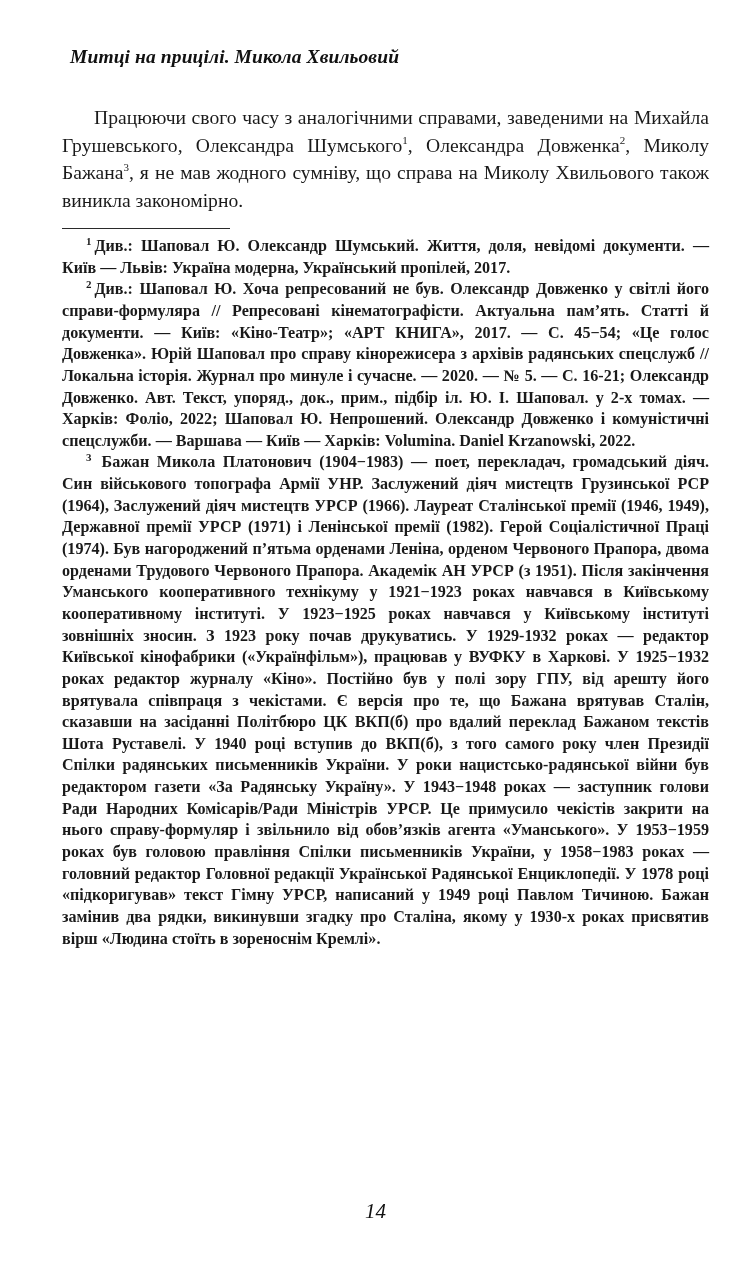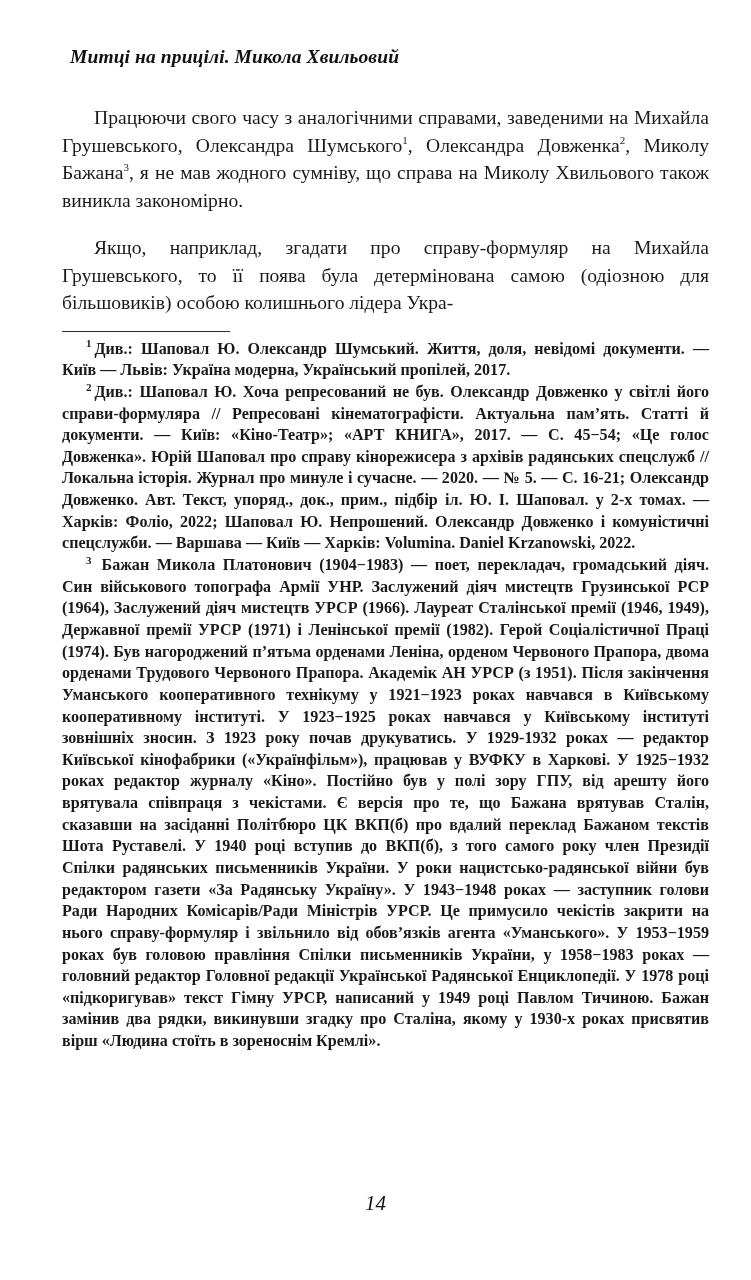--- a/index.html
+++ b/index.html
@@ -76,37 +76,36 @@
   }
   sup.ref {
     font-size: 11px;
     line-height: 0;
     vertical-align: super;
   }
   .folio {
     position: absolute;
     left: 0;
     right: 0;
-    bottom: 64px;
+    bottom: 56px;
     text-align: center;
     font-size: 21px;
     font-style: italic;
     color: #111;
   }
 </style>
 </head>
 <body>
 
 <div class="page">
 
   <div class="running-head">Митці на прицілі. Микола Хвильовий</div>
 
   <div class="body-text">
     <p class="indent"><span>Працюючи свого часу з аналогічними справами, заведеними на Михайла Грушевського, Олександра Шумського</span><sup class="ref">1</sup><span>, Олександра Довженка</span><sup class="ref">2</sup><span>, Миколу Бажана</span><sup class="ref">3</sup><span>, я не мав жодного сумніву, що справа на Миколу Хвильового також виникла закономірно.</span></p>
-    <p class="indent">Якщо, наприклад, згадати про справу-формуляр на Михайла Грушевського, то її поява була детермінована самою (одіозною для більшовиків) особою колишнього лідера Укра-</p>
   </div>
 
   <div class="footnote-rule"></div>
 
   <div class="footnotes">
     <p><span class="fn-marker">1</span><span>Див.: Шаповал Ю. Олександр Шумський. Життя, доля, невідомі документи. — Київ — Львів: Україна модерна, Український пропілей, 2017.</span></p>
     <p><span class="fn-marker">2</span><span>Див.: Шаповал Ю. Хоча репресований не був. Олександр Довженко у світлі його справи-формуляра // Репресовані кінематографісти. Актуальна пам’ять. Статті й документи. — Київ: «Кіно-Театр»; «АРТ КНИГА», 2017. — С. 45−54; «Це голос Довженка». Юрій Шаповал про справу кінорежисера з архівів радянських спецслужб // Локальна історія. Журнал про минуле і сучасне. — 2020. — № 5. — С. 16-21; Олександр Довженко. Авт. Текст, упоряд., док., прим., підбір іл. Ю. І. Шаповал. у 2-х томах. — Харків: Фоліо, 2022; Шаповал Ю. Непрошений. Олександр Довженко і комуністичні спецслужби. — Варшава — Київ — Харків: Volumina. Daniel Krzanowski, 2022.</span></p>
     <p><span class="fn-marker wide">3</span><span>Бажан Микола Платонович (1904−1983) — поет, перекладач, громадський діяч. Син військового топографа Армії УНР. Заслужений діяч мистецтв Грузинської РСР (1964), Заслужений діяч мистецтв УРСР (1966). Лауреат Сталінської премії (1946, 1949), Державної премії УРСР (1971) і Ленінської премії (1982). Герой Соціалістичної Праці (1974). Був нагороджений п’ятьма орденами Леніна, орденом Червоного Прапора, двома орденами Трудового Червоного Прапора. Академік АН УРСР (з 1951). Після закінчення Уманського кооперативного технікуму у 1921−1923 роках навчався в Київському кооперативному інституті. У 1923−1925 роках навчався у Київському інституті зовнішніх зносин. З 1923 року почав друкуватись. У 1929-1932 роках — редактор Київської кінофабрики («Українфільм»), працював у ВУФКУ в Харкові. У 1925−1932 роках редактор журналу «Кіно». Постійно був у полі зору ГПУ, від арешту його врятувала співпраця з чекістами. Є версія про те, що Бажана врятував Сталін, сказавши на засіданні Політбюро ЦК ВКП(б) про вдалий переклад Бажаном текстів Шота Руставелі. У 1940 році вступив до ВКП(б), з того самого року член Президії Спілки радянських письменників України. У роки нацистсько-радянської війни був редактором газети «За Радянську Україну». У 1943−1948 роках — заступник голови Ради Народних Комісарів/Ради Міністрів УРСР. Це примусило чекістів закрити на нього справу-формуляр і звільнило від обов’язків агента «Уманського». У 1953−1959 роках був головою правління Спілки письменників України, у 1958−1983 роках — головний редактор Головної редакції Української Радянської Енциклопедії. У 1978 році «підкоригував» текст Гімну УРСР, написаний у 1949 році Павлом Тичиною. Бажан замінив два рядки, викинувши згадку про Сталіна, якому у 1930-х роках присвятив вірш «Людина стоїть в зоренoснім Кремлі».</span></p>
   </div>
 

